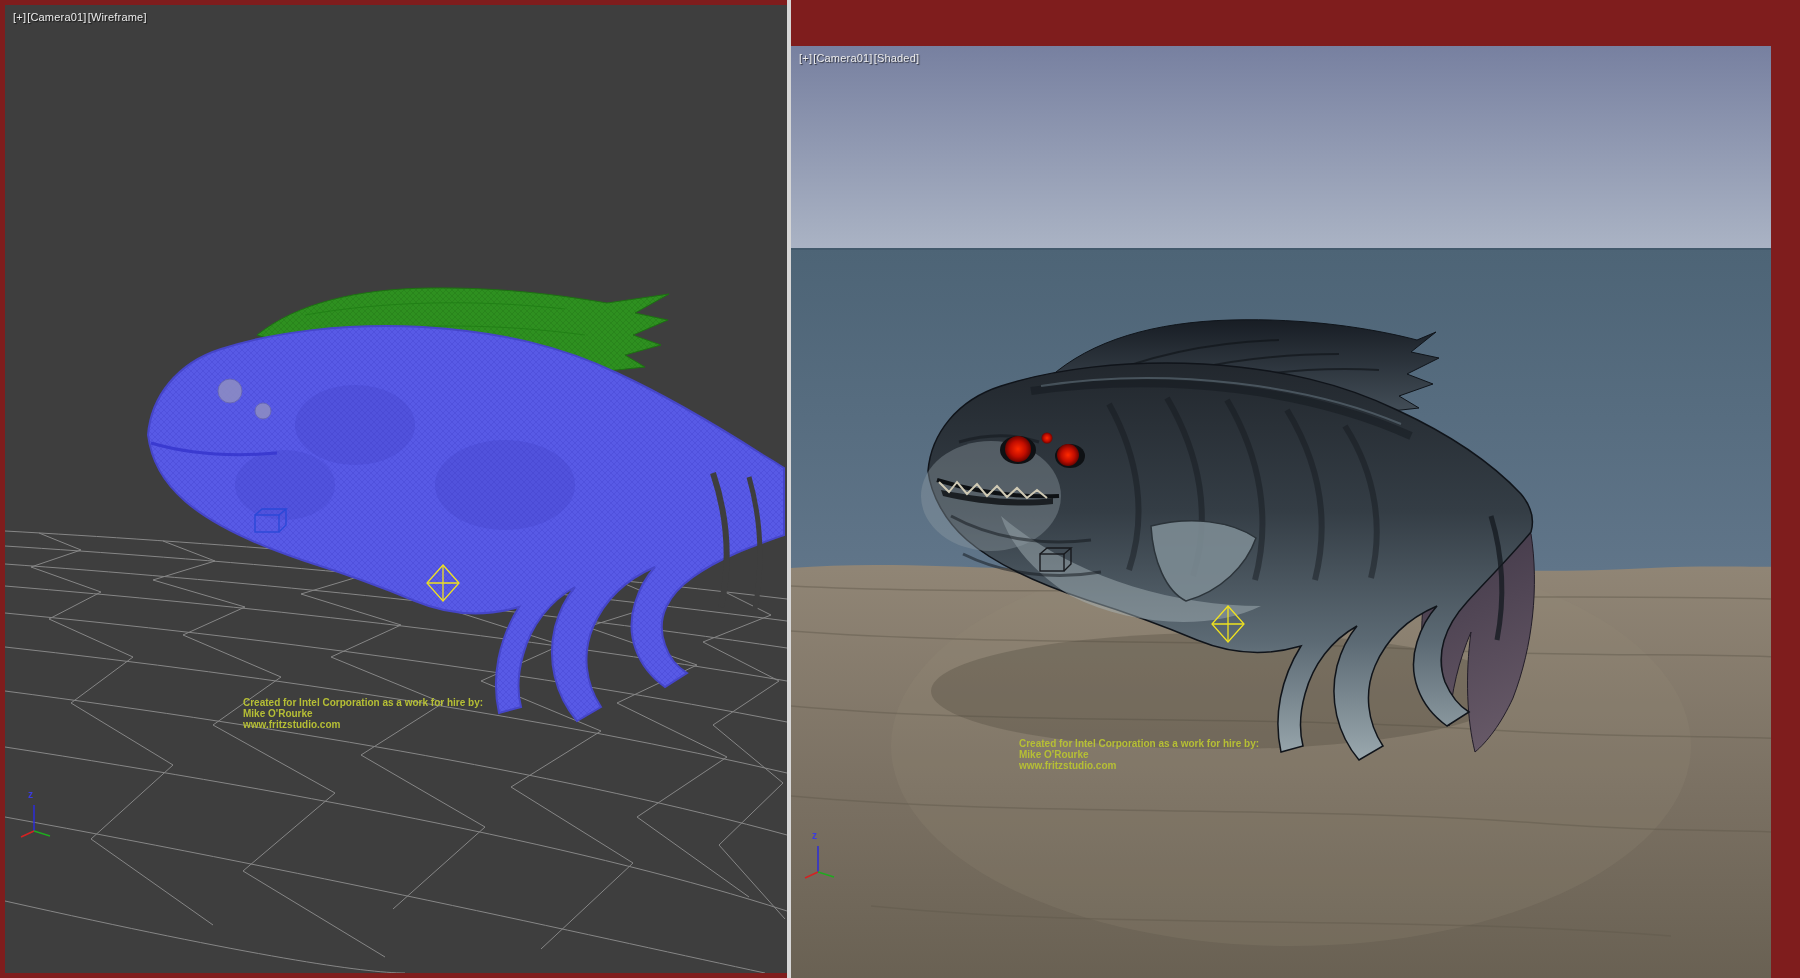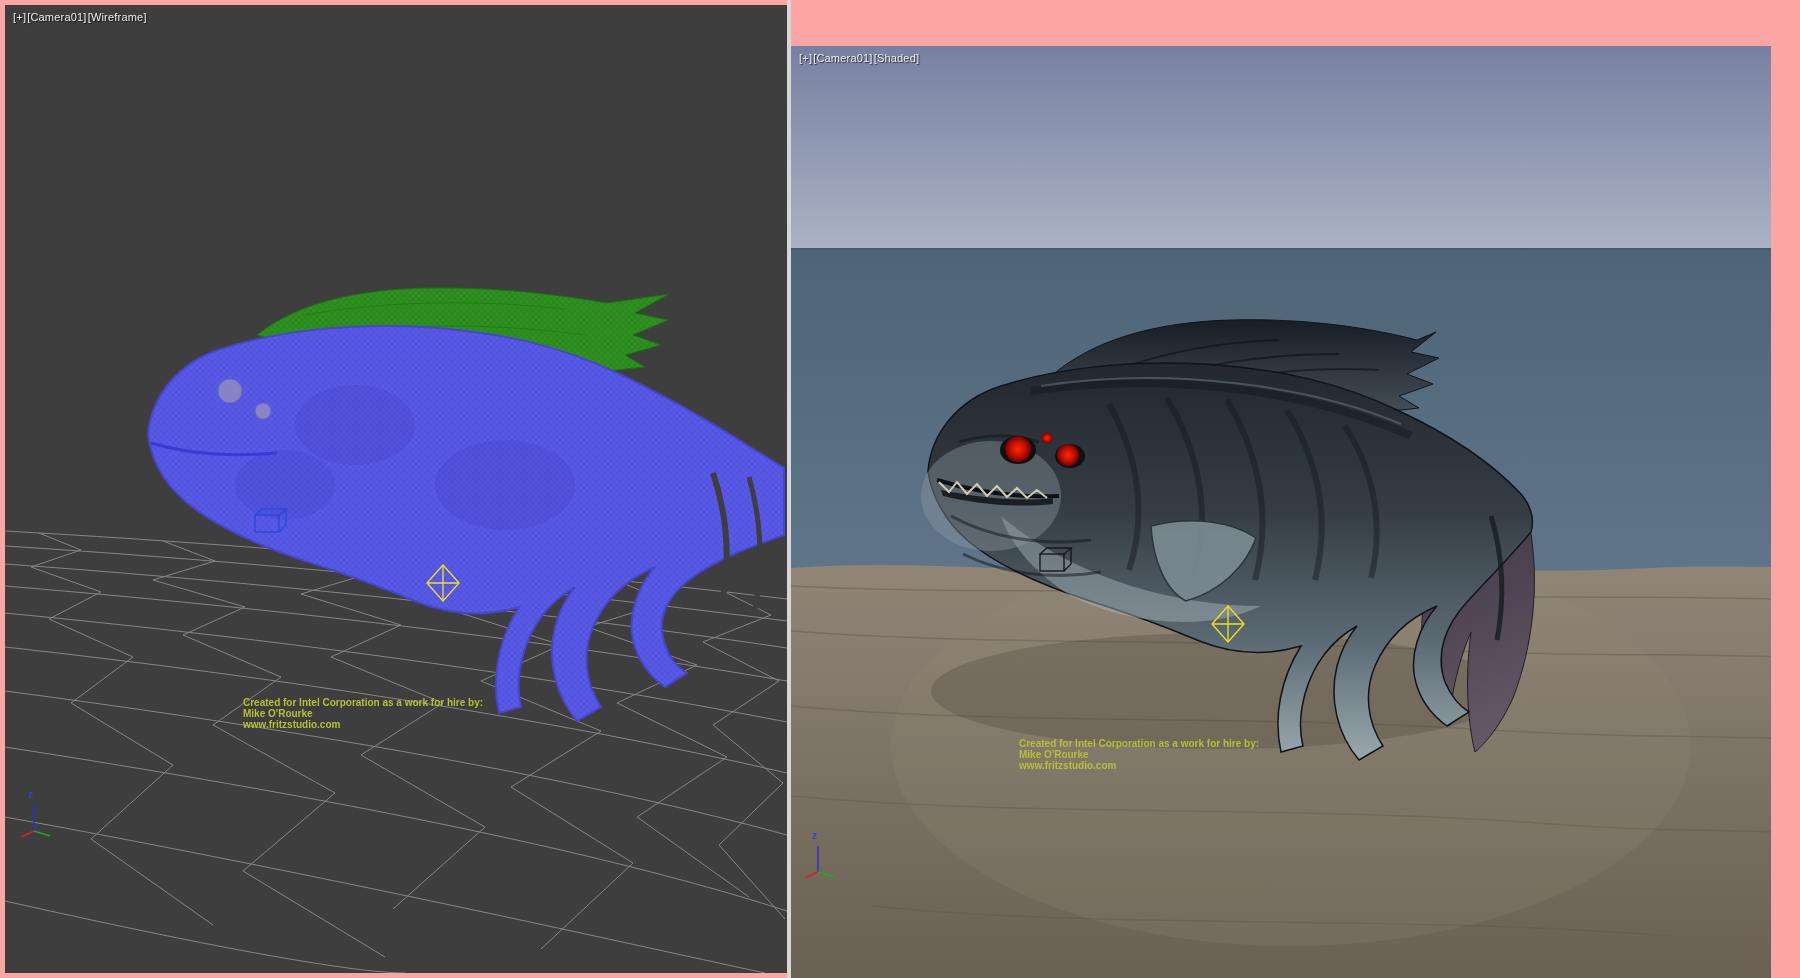--- a/index.html
+++ b/index.html
@@ -1,16 +1,16 @@
 <!DOCTYPE html>
 <html><head>
 <meta charset="utf-8">
 <style>
   html,body{margin:0;padding:0;background:#1e1e1e;}
-  .app{position:relative;width:1800px;height:978px;background:#fca5a5;overflow:hidden;
+  .app{position:relative;width:1800px;height:978px;background:#7f1d1d;overflow:hidden;
        font-family:"Liberation Sans",sans-serif;}
   .viewport{position:absolute;top:5px;height:968px;overflow:hidden;}
   .vp-left{left:5px;width:782px;background:#3e3e3e;}
   .vp-right{left:791px;width:980px;background:#7b84a2;margin-top:41px;}
   .vp-canvas{position:absolute;left:0;top:0;}
   .vp-label{position:absolute;top:6px;left:8px;z-index:20;font-size:11px;color:#ececec;
             text-shadow:1px 1px 1px rgba(0,0,0,.65);letter-spacing:.2px;}
   .vp-label span{cursor:pointer;margin-right:1px;}
   .watermark{position:absolute;z-index:15;font-size:10px;font-weight:bold;line-height:11px;
              color:#b6bf35;white-space:nowrap;}

